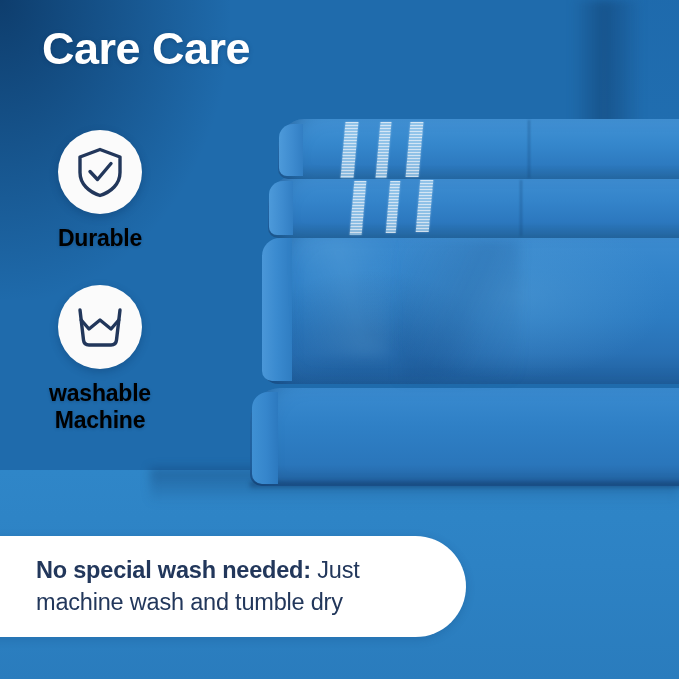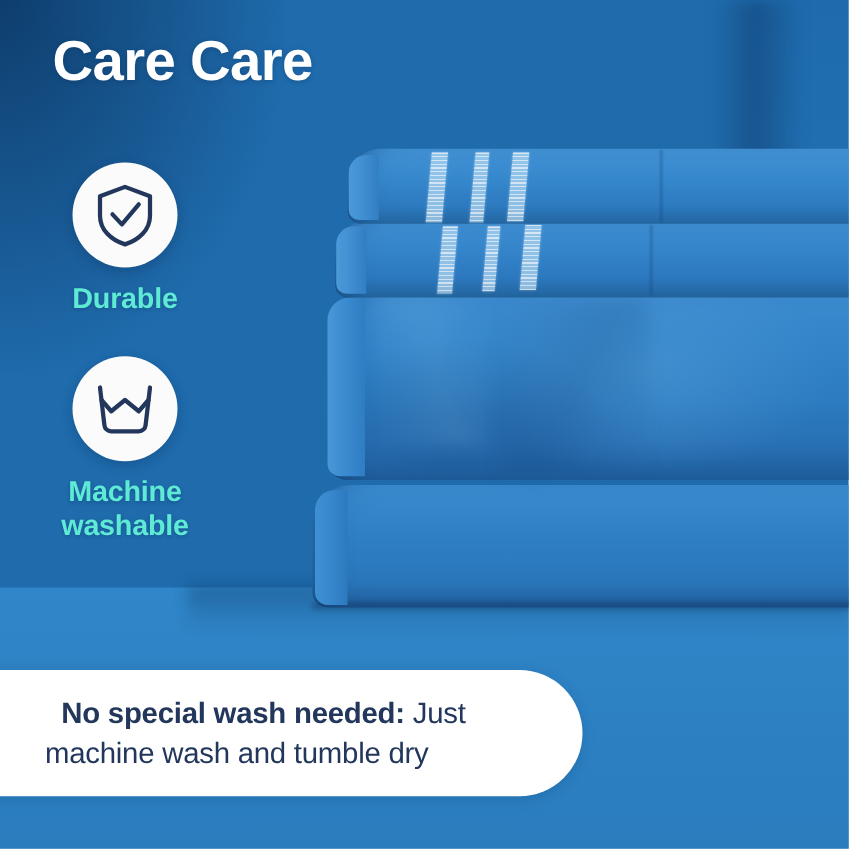--- a/index.html
+++ b/index.html
@@ -227,21 +227,21 @@
     background: #fbfbfb;
     display: flex;
     align-items: center;
     justify-content: center;
     box-shadow: 0 3px 9px rgba(8,44,86,0.30);
   }
   .icon-circle svg { display: block; }
 
   .feature-label {
     margin-top: 11px;
-    color: #5eead4;
+    color: #000000;
     font-size: 23px;
     font-weight: 700;
     line-height: 1.16;
     letter-spacing: -0.2px;
     text-shadow: 0 1px 3px rgba(8,44,86,0.30);
   }
 
   
   .banner {
     position: absolute;
@@ -259,21 +259,20 @@
     padding-left: 76px;
     padding-right: 40px;
     color: #22375b;
     font-size: 23.5px;
     line-height: 1.32;
     font-weight: 400;
     letter-spacing: -0.2px;
   }
   .banner-text b {
     font-weight: 700;
-    margin-left: 13px;
   }
 </style>
 </head>
 <body>
 
 <div id="stage">
 
   <div class="photo-bg"></div>
   <div class="wall-right"></div>
   <div class="wall-crease"></div>
@@ -318,22 +317,22 @@
   </div>
 
   <div class="feature feature-machine">
     <div class="icon-circle">
       <svg width="52" height="46" viewBox="0 0 52 46" fill="none">
         <path d="M6 6 L9.5 36 C9.8 39 12 41 15 41 H37 C40 41 42.2 39 42.5 36 L46 6" stroke="#22375b" stroke-width="3.4" stroke-linecap="round" stroke-linejoin="round" fill="none"></path>
         <path d="M7.2 16 L15 25 L26 16 L37 25 L44.8 16" stroke="#22375b" stroke-width="3.4" stroke-linecap="round" stroke-linejoin="round" fill="none"></path>
       </svg>
     </div>
     <div class="feature-label">
+      <div>washable</div>
       <div>Machine</div>
-      <div>washable</div>
     </div>
   </div>
 
   <div class="banner">
     <div class="banner-text"><b>No special wash needed:</b><span> Just machine wash and tumble dry</span></div>
   </div>
 
 </div>
 
 </body></html>

